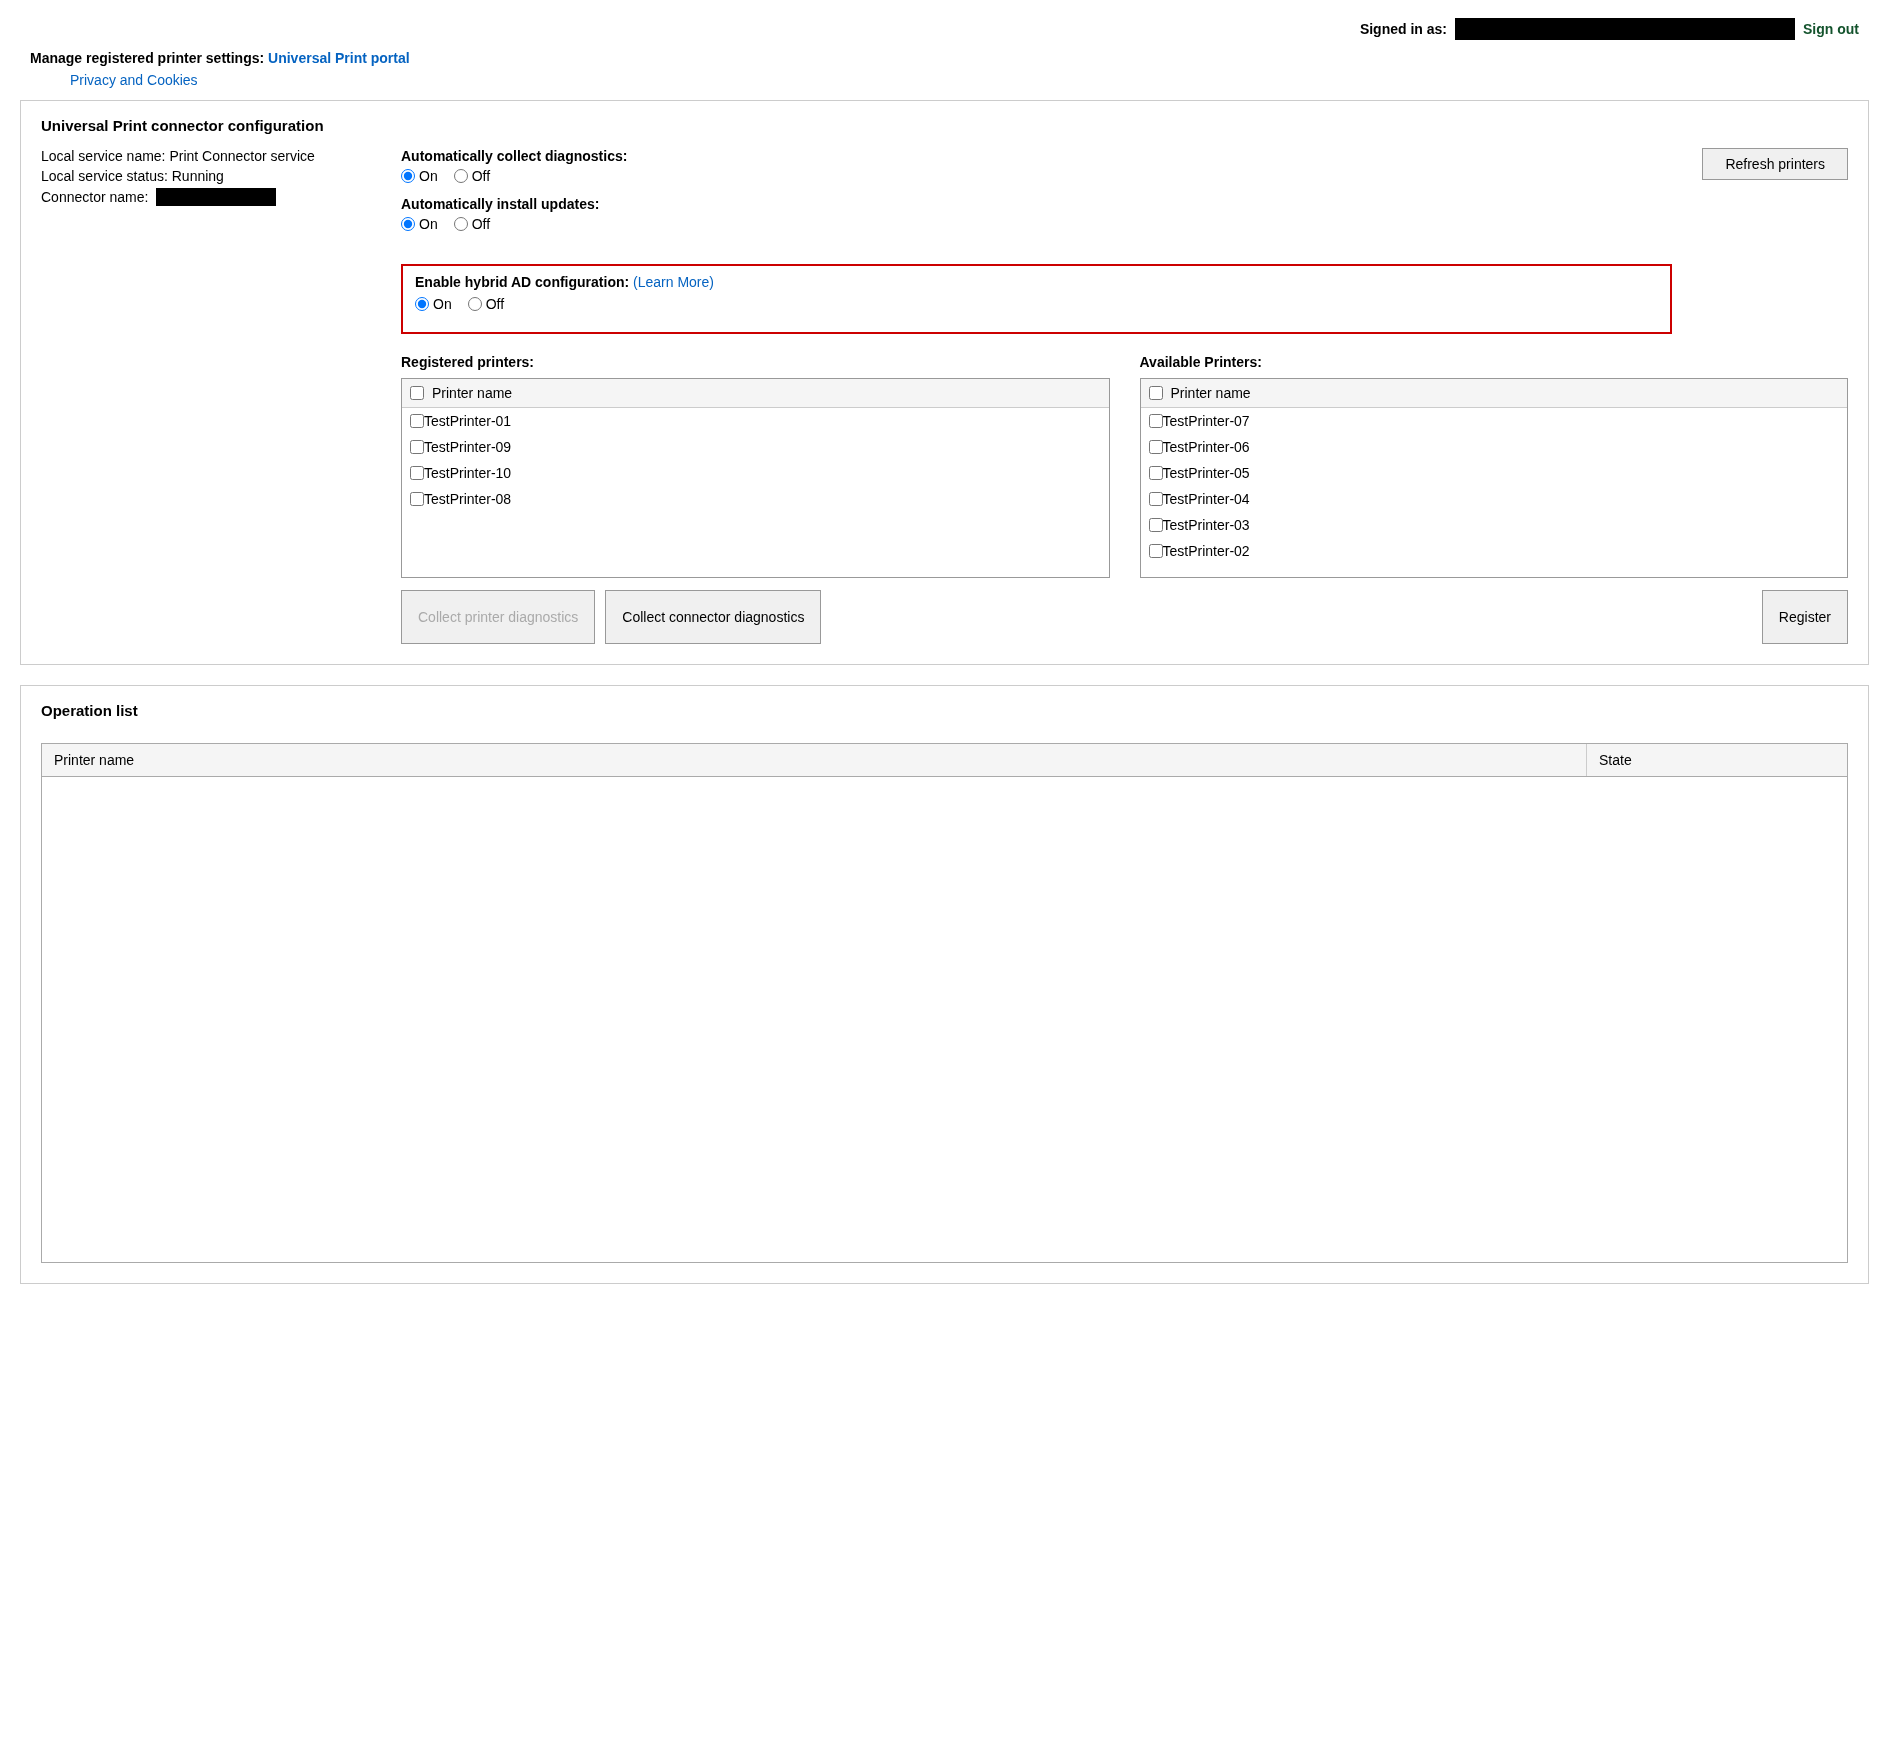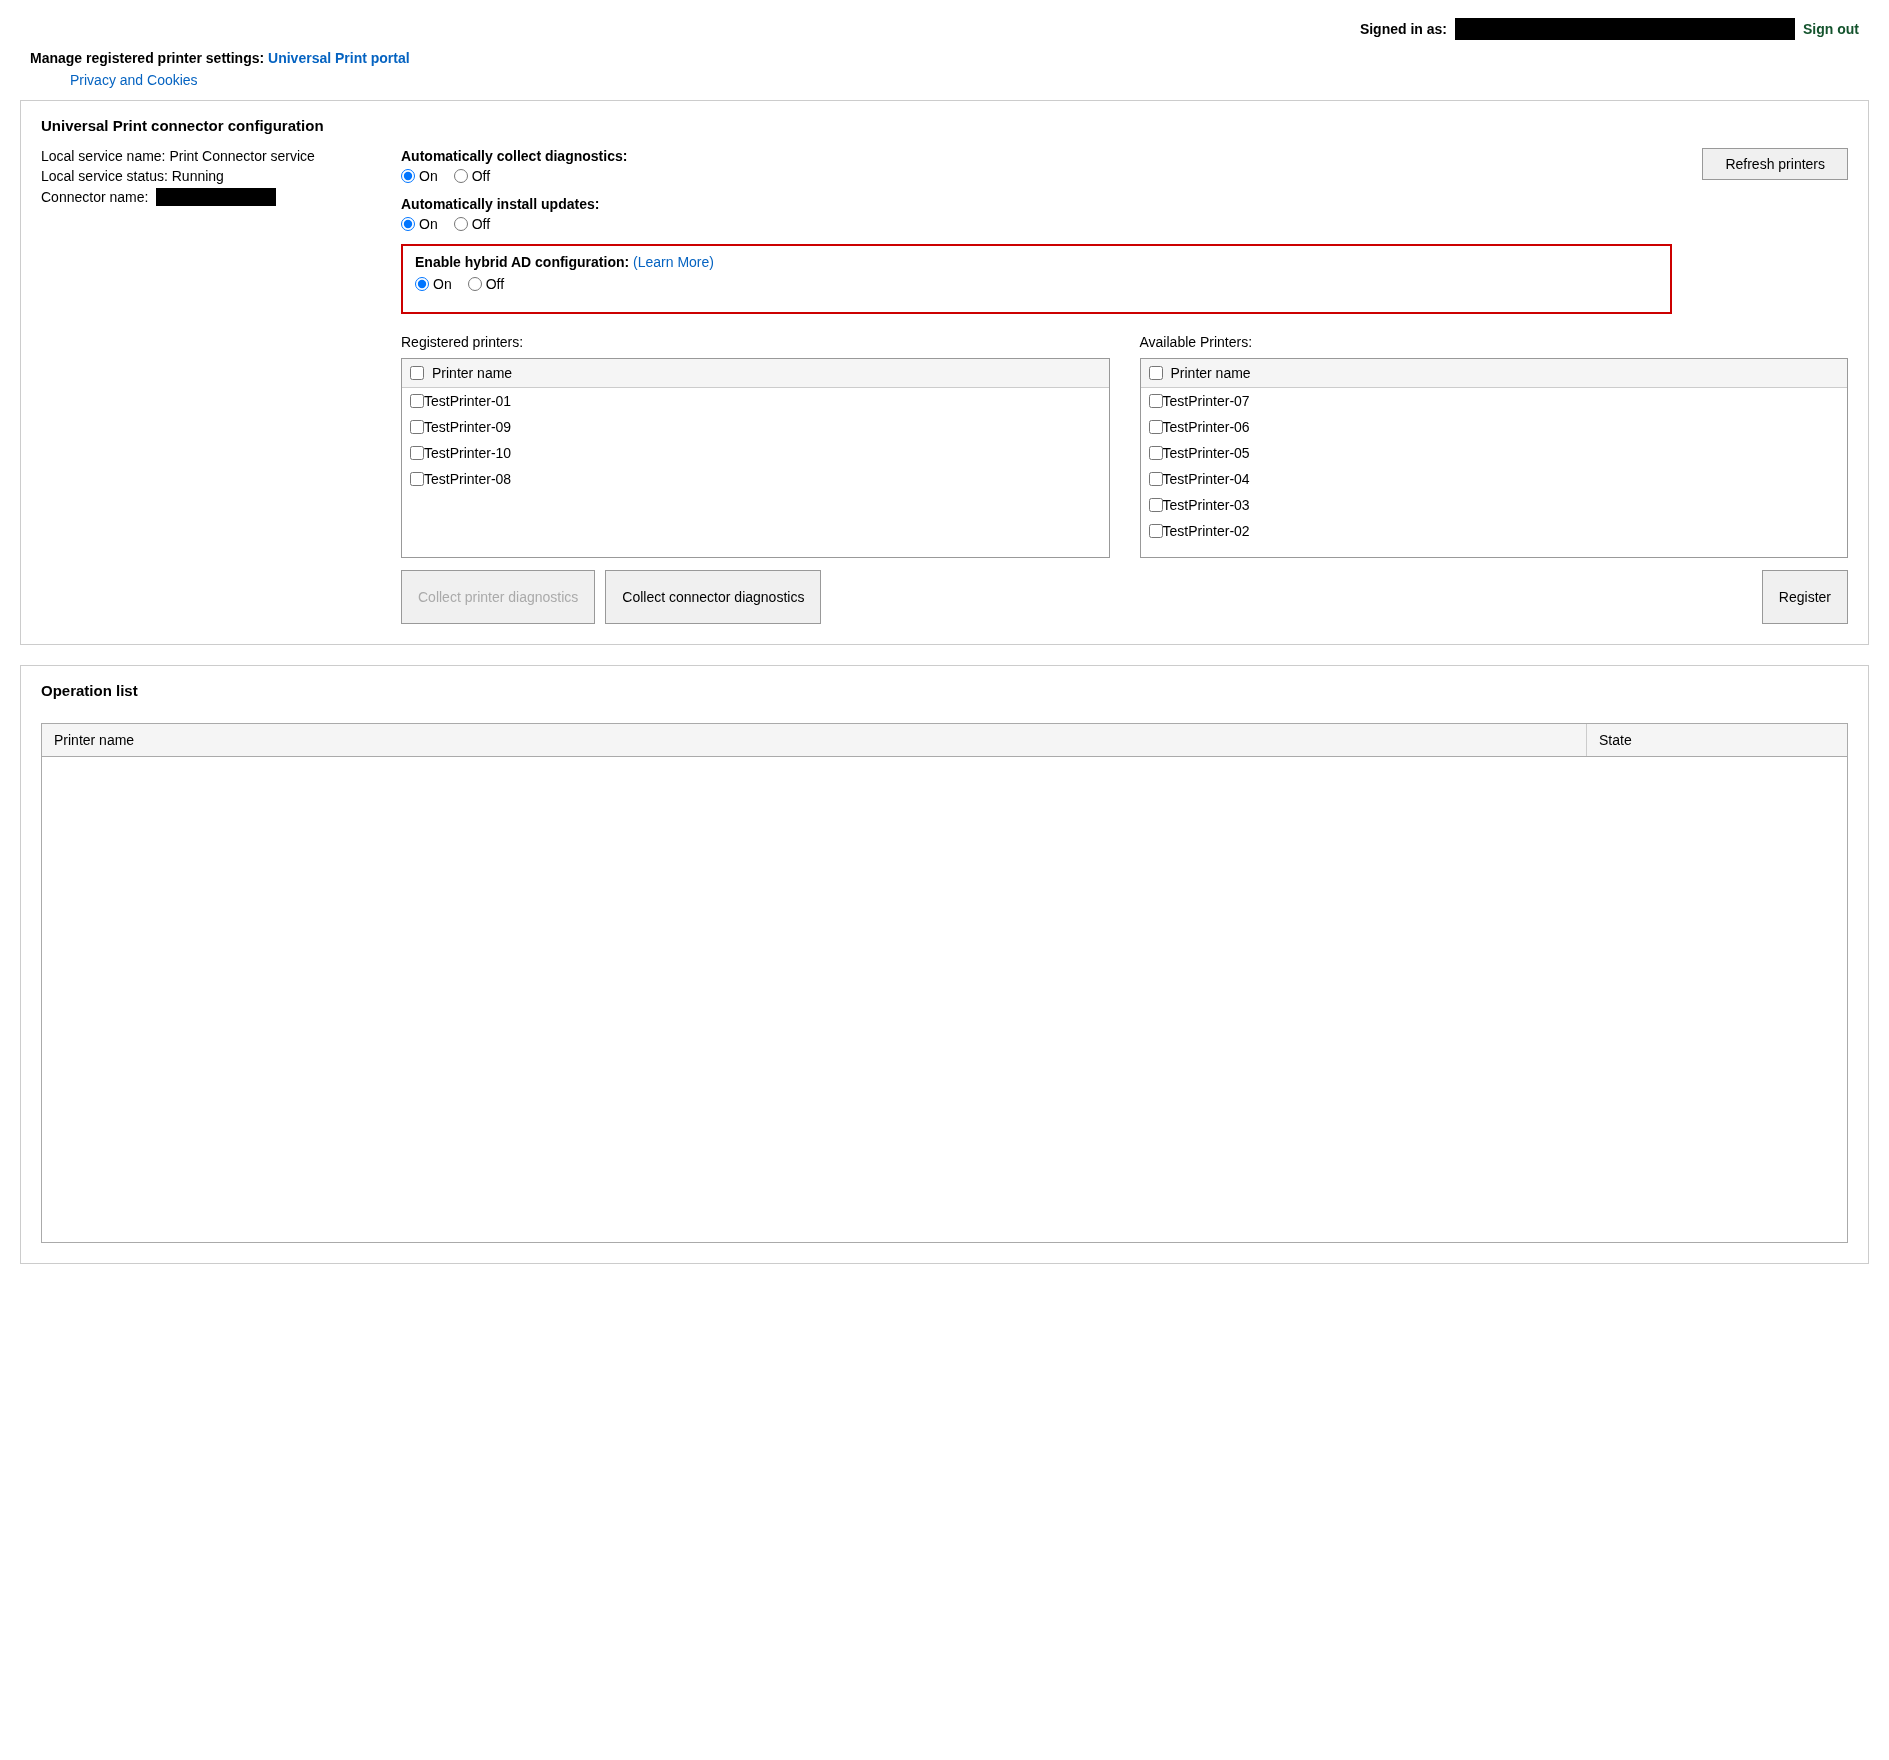--- a/index.html
+++ b/index.html
@@ -129,21 +129,21 @@
       padding: 7px 22px;
       font-size: 14px;
       cursor: pointer;
       white-space: nowrap;
       margin-top: 0;
     }
 
     .hybrid-ad-box {
       border: 2px solid #cc0000;
       padding: 8px 12px;
-      margin-top: 0;
+      margin-top: 20px;
       display: inline-block;
       width: 100%;
     }
     .hybrid-ad-label {
       font-weight: 700;
       font-size: 14px;
     }
     .hybrid-ad-link {
       color: #0563C1;
       text-decoration: none;
@@ -152,21 +152,21 @@
 
     .printers-row {
       display: flex;
       gap: 30px;
       margin-top: 20px;
     }
     .printers-col {
       flex: 1;
     }
     .printers-col-title {
-      font-weight: 400;
+      font-weight: 700;
       font-size: 14px;
       margin-bottom: 8px;
     }
     .printer-list-box {
       border: 1px solid #999;
       padding: 0;
       min-height: 200px;
     }
     .printer-list-header {
       display: flex;

